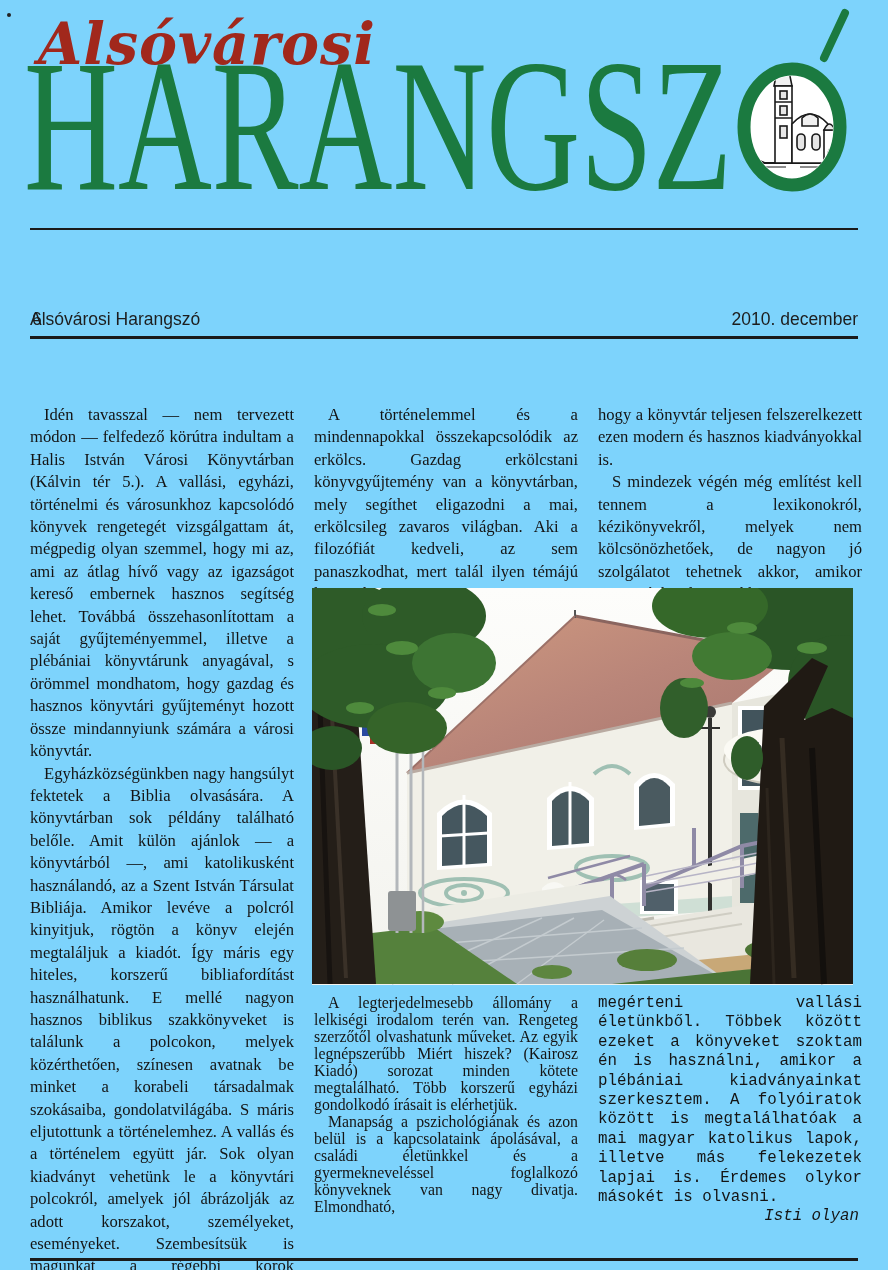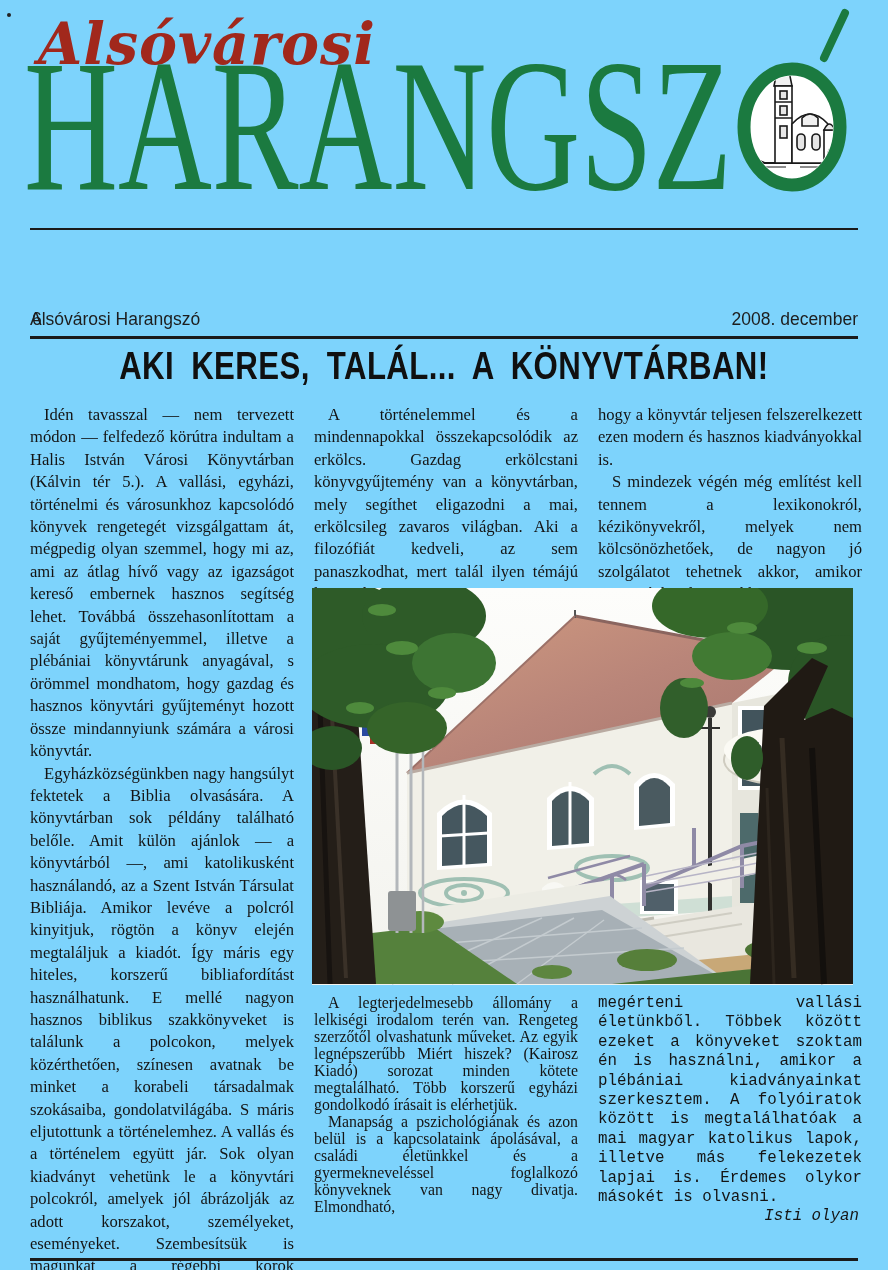--- a/index.html
+++ b/index.html
@@ -99,27 +99,24 @@
       <line x1="14" y1="150" x2="30" y2="157" stroke-width="1"></line>
       <line x1="96" y1="152" x2="106" y2="157" stroke-width="1"></line>
     </g>
   </svg>
 
   <div class="abs rule rule-top"></div>
 
   <div class="abs pagehead">
     <span class="ph-left">6</span>
     <span class="ph-center">Alsóvárosi Harangszó</span>
-    <span class="ph-right">2008. december</span>
+    <span class="ph-right">2010. december</span>
   </div>
   <div class="abs rule rule-mid"></div>
 
-  <div class="abs headline">
-    <span>AKI KERES, TALÁL... A KÖNYVTÁRBAN!</span>
-  </div>
 
   <div class="col col-top col-1">
       <p class="para">Idén tavasszal — nem tervezett módon — felfedező körútra indultam a Halis István Városi Könyvtárban (Kálvin tér 5.). A vallási, egyházi, történelmi és városunkhoz kapcsolódó könyvek rengetegét vizsgálgattam át, mégpedig olyan szemmel, hogy mi az, ami az átlag hívő vagy az igazságot kereső embernek hasznos segítség lehet. Továbbá összehasonlítottam a saját gyűjteményemmel, illetve a plébániai könyvtárunk anyagával, s örömmel mondhatom, hogy gazdag és hasznos könyvtári gyűjteményt hozott össze mindannyiunk számára a városi könyvtár.</p>
       <p class="para">Egyházközségünkben nagy hangsúlyt fektetek a Biblia olvasására. A könyvtárban sok példány található belőle. Amit külön ajánlok — a könyvtárból —, ami katolikusként használandó, az a Szent István Társulat Bibliája. Amikor levéve a polcról kinyitjuk, rögtön a könyv elején megtaláljuk a kiadót. Így máris egy hiteles, korszerű bibliafordítást használhatunk. E mellé nagyon hasznos biblikus szakkönyveket is találunk a polcokon, melyek közérthetően, színesen avatnak be minket a korabeli társadalmak szokásaiba, gondolatvilágába. S máris eljutottunk a történelemhez. A vallás és a történelem együtt jár. Sok olyan kiadványt vehetünk le a könyvtári polcokról, amelyek jól ábrázolják az adott korszakot, személyeket, eseményeket. Szembesítsük is magunkat a régebbi korok kereszténységével, egyházával, hogy jobban megértsük a mait, és merjük elfogadni a jövő kihívásait!</p>
     </div>
   <div class="col col-top col-2">
       <p class="para">A történelemmel és a mindennapokkal összekapcsolódik az erkölcs. Gazdag erkölcstani könyvgyűjtemény van a könyvtárban, mely segíthet eligazodni a mai, erkölcsileg zavaros világban. Aki a filozófiát kedveli, az sem panaszkodhat, mert talál ilyen témájú könyveket is.</p>
     </div>
   <div class="col col-top col-3">
       <p class="para noindent">hogy a könyvtár teljesen felszerelkezett ezen modern és hasznos kiadványokkal is.</p>

